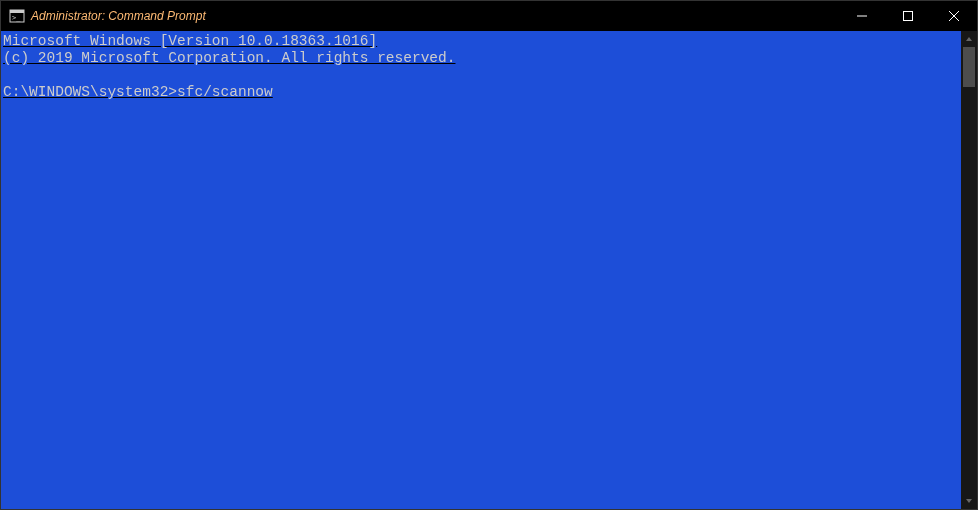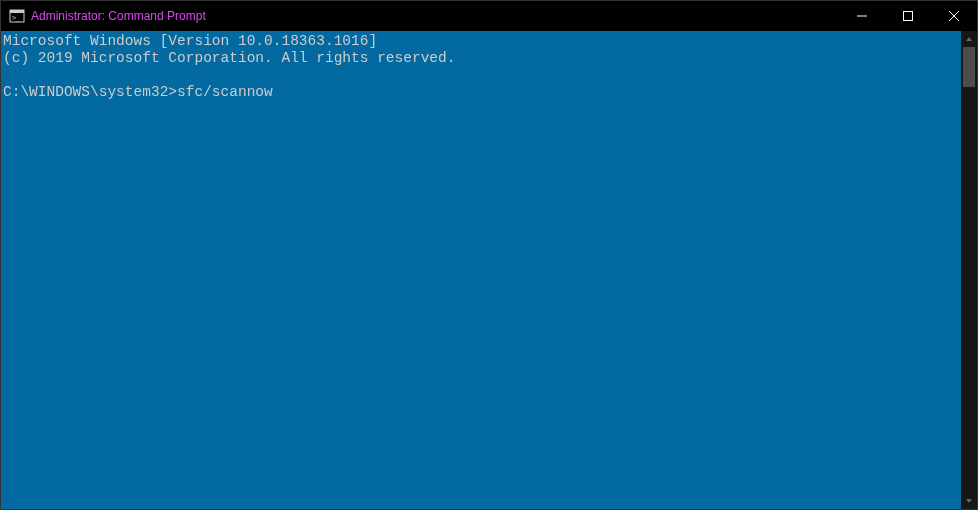--- a/index.html
+++ b/index.html
@@ -31,36 +31,38 @@
     width: 16px;
     height: 16px;
     margin-left: 8px;
     margin-right: 6px;
     display: flex;
     align-items: center;
     justify-content: center;
   }
   .titlebar-title {
     flex: 0 0 auto;
-    color: #d946ef;
+    color: #fdba74;
+    font-style: italic;
   }
   .titlebar-spacer { flex: 1; }
   .titlebar-btn {
     width: 46px;
     height: 30px;
     display: flex;
     align-items: center;
     justify-content: center;
     color: #fff;
   }
   .content-area {
     flex: 1;
     display: flex;
-    background: #0369a1;
+    background: #1d4ed8;
     position: relative;
+    text-decoration: underline;
   }
   .terminal {
     flex: 1;
     padding: 2px 0 0 2px;
     font-family: Consolas, "Courier New", monospace;
     font-size: 14.5px;
     line-height: 17px;
     color: #cccccc;
     white-space: pre;
     overflow: hidden;

